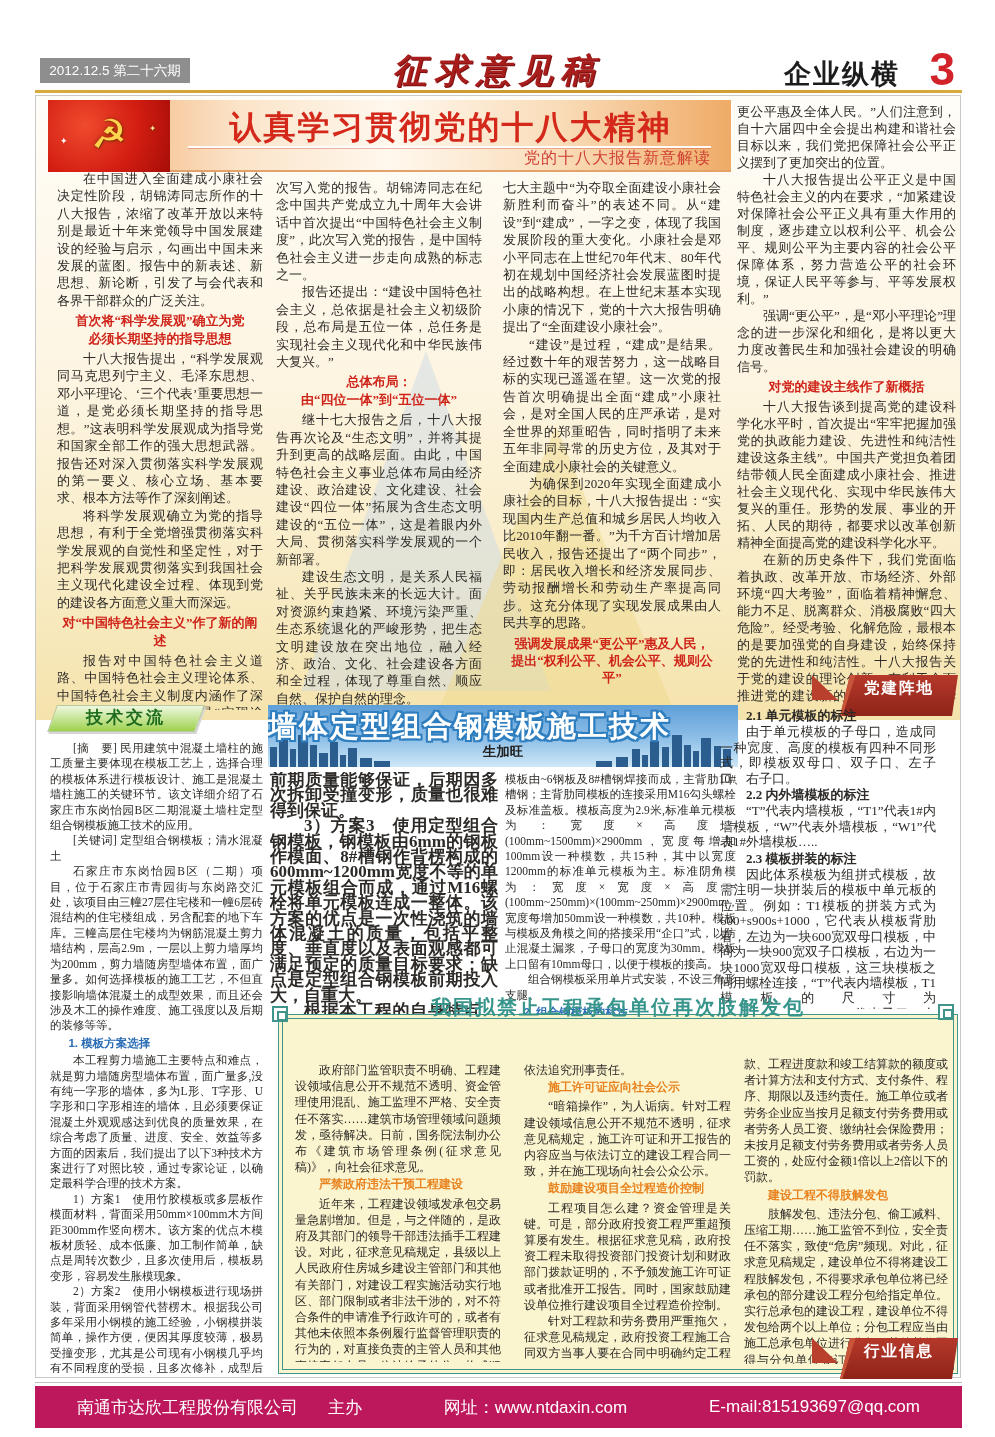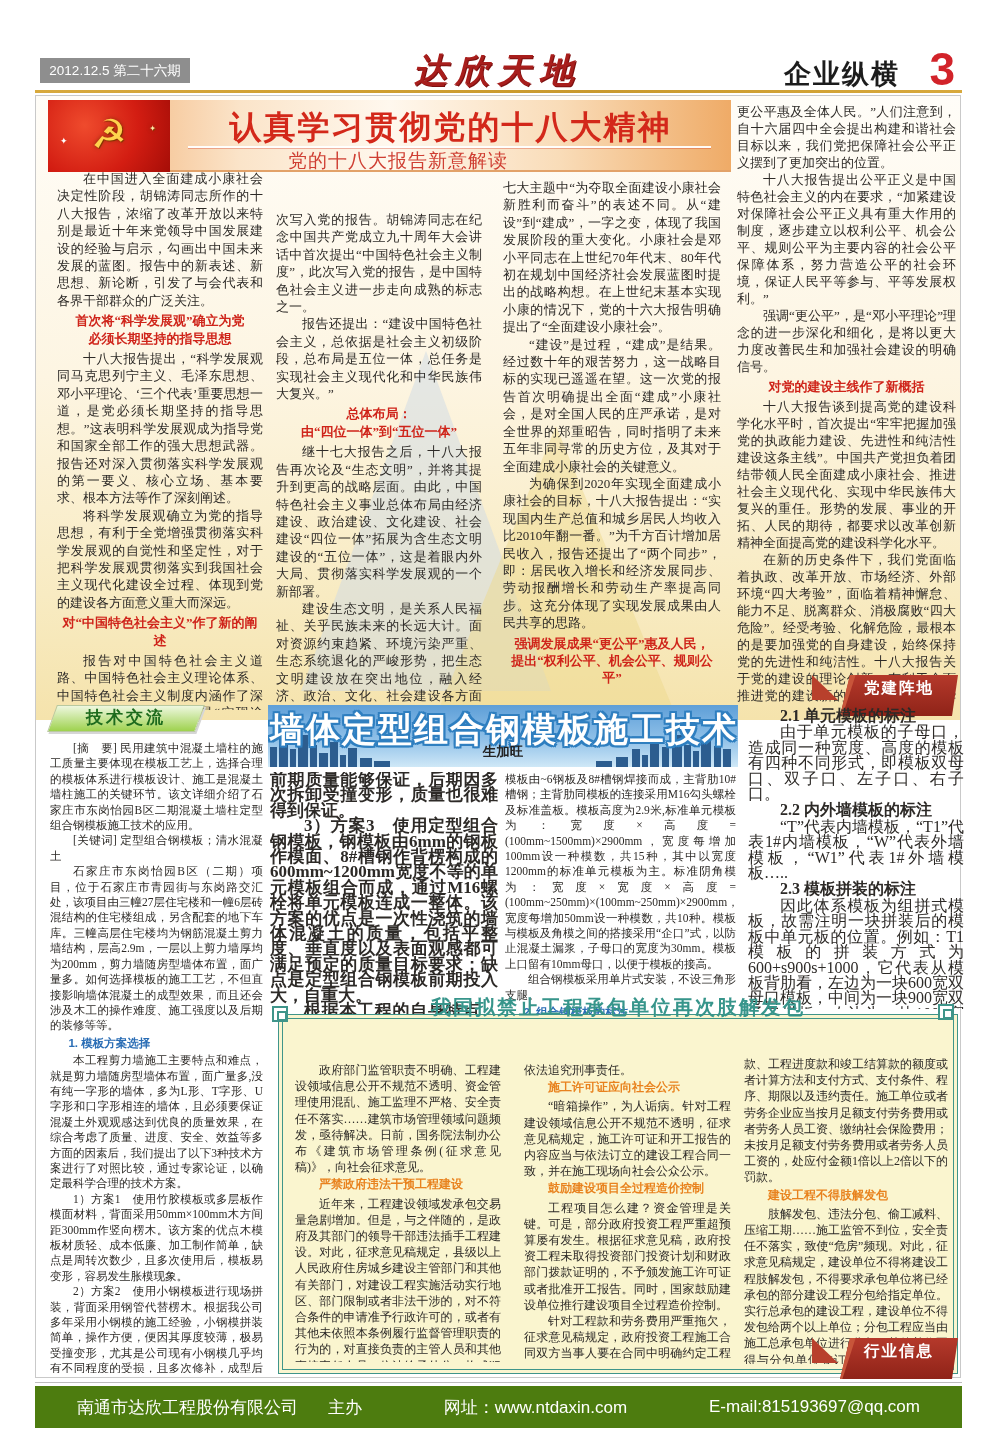--- a/index.html
+++ b/index.html
@@ -36,27 +36,27 @@
   .emblem{position:absolute;left:0;top:0;width:122px;height:72px;
     background:radial-gradient(circle at 30% 35%,#ef4b2d 0%,#d31d12 55%,#a50d07 100%);
     color:#ffd34d;font-size:40px;line-height:70px;text-align:center;
     text-shadow:0 0 4px #7d2b00,1px 1px 0 #8a3a00;}
   .emblem .spark{position:absolute;color:#fff;font-size:9px;left:12px;top:6px;text-shadow:none;}
   .emblem .spark2{position:absolute;color:#ffe9a8;font-size:8px;right:14px;bottom:8px;}
   .main-title{position:absolute;left:130px;right:8px;top:6px;text-align:center;
     font-family:"Liberation Sans",sans-serif;font-weight:bold;font-size:32px;color:#d3281a;letter-spacing:2px;}
   .title-sep{position:absolute;left:140px;right:20px;top:46px;height:2px;background:rgba(255,255,255,.95);
     box-shadow:0 1px 0 rgba(210,60,40,.35);}
-  .main-subtitle{position:absolute;left:240px;right:20px;top:48px;text-align:left;
-    font-family:"Liberation Sans",sans-serif;font-size:19px;color:#cf3f33;letter-spacing:1px;}
+  .main-subtitle{position:absolute;left:240px;right:20px;top:48px;text-align:right;
+    font-family:"Liberation Sans",sans-serif;font-size:16px;color:#cf3f33;letter-spacing:1px;}
 
   .col{position:absolute;overflow:hidden;text-align:justify;}
   .main-col{font-size:13px;line-height:17.4px;}
   .col-1{left:57px;top:170px;width:206px;height:540px;}
-  .col-2{left:276px;top:179px;width:206px;height:540px;margin-top:32px;}
+  .col-2{left:276px;top:179px;width:206px;height:540px;}
   .col-3{left:503px;top:179px;width:218px;height:540px;}
   .col-4{left:737px;top:103px;width:219px;height:600px;line-height:17px;}
 
   .para{text-indent:2em;margin:0;}
   .no-ind{text-indent:0;}
   .h-red{color:#cf241a;font-weight:bold;text-align:center;text-indent:0;margin:3px 0;}
   .h-blue{color:#2a6db5;font-weight:bold;text-indent:1.6em;margin:2px 0;font-family:"Liberation Sans",sans-serif;}
   .h-orange{color:#e8821e;font-weight:bold;text-indent:2em;margin:2px 0;font-family:Liberation Mono, monospace;}
   .h-blk{font-weight:bold;text-indent:2em;margin:1px 0;}
 
@@ -74,60 +74,60 @@
   
   .tech-tab{position:absolute;left:52px;top:705px;width:148px;height:27px;
     background:linear-gradient(180deg,#eef7df,#9ed24e);border:1px solid #b9c9a0;transform:skewX(-20deg);
     box-shadow:2px 2px 0 #d6d6d6;}
   .tech-tab-label{position:absolute;left:52px;top:706px;width:148px;text-align:center;
     font-family:"Liberation Sans",sans-serif;font-weight:bold;font-size:17px;color:#1d6b1d;letter-spacing:3px;}
   .tech-left-col{left:50px;top:741px;width:213px;height:632px;font-size:11.5px;line-height:15.4px;}
 
   .tech-banner{position:absolute;left:268px;top:705px;width:470px;height:62px;
     background:linear-gradient(180deg,#5e9fd8 0%,#8fc0e8 55%,#cfe8f7 100%);overflow:hidden;}
-  .tech-title{position:absolute;left:0;right:0;top:2px;text-align:right;
-    font-family:"Liberation Sans",sans-serif;font-weight:bold;font-size:34px;color:#ffffff;letter-spacing:2px;
+  .tech-title{position:absolute;left:0;right:0;top:2px;text-align:left;
+    font-family:"Liberation Sans",sans-serif;font-weight:bold;font-size:29px;color:#ffffff;letter-spacing:2px;
     text-shadow:2px 0 0 #2f7fc0,-2px 0 0 #2f7fc0,0 2px 0 #2f7fc0,0 -2px 0 #2f7fc0,2px 2px 0 #2f7fc0,-2px -2px 0 #2f7fc0,2px -2px 0 #2f7fc0,-2px 2px 0 #2f7fc0;}
   .tech-author{position:absolute;left:0;right:0;top:38px;text-align:center;
     font-family:"Liberation Sans",sans-serif;font-weight:bold;font-size:13.5px;color:#222;}
   .skyline{position:absolute;bottom:0;}
   .skyline-left{left:0;}
   .skyline-right{right:0;}
 
   .tech-mid-col-1{left:270px;top:772px;width:228px;height:242px;font-size:17px;line-height:15.4px;font-weight:bold;}
   .tech-mid-col-2{left:505px;top:772px;width:231px;height:242px;font-size:11.5px;line-height:15.4px;}
-  .tech-right-col{left:748px;top:707px;width:216px;height:302px;font-size:16px;line-height:15.4px;}
+  .tech-right-col{left:720px;top:707px;width:216px;height:302px;font-size:13px;line-height:15.4px;}
 
   
   .notice-box{position:absolute;left:278px;top:1014px;width:680px;height:360px;
     background:#faf5cf;border:1px solid #3f958a;
     box-shadow:inset 0 0 0 3px #faf5cf, inset 0 0 0 4px #3f958a;}
   .notice-title{position:absolute;left:278px;top:994px;width:680px;text-align:center;
     font-family:"Liberation Sans",sans-serif;font-weight:bold;font-size:20px;color:#37958b;letter-spacing:2px;}
   .notice-col{font-size:12px;line-height:16.2px;}
   .notice-col-1{left:295px;top:1062px;width:206px;height:300px;}
   .notice-col-2{left:524px;top:1062px;width:207px;height:300px;}
   .notice-col-3{left:744px;top:1056px;width:204px;height:308px;}
   .orn{position:absolute;width:16px;height:16px;border:2px solid #3f958a;background:#fff;}
   .orn::after{content:"";position:absolute;left:3px;top:3px;width:6px;height:6px;border:2px solid #3f958a;}
   .orn-tl{left:272px;top:1006px;}
   .orn-tr{left:938px;top:1004px;}
   .orn-br{left:938px;top:1352px;}
 
   
-  .footer{position:absolute;left:35px;top:1386px;width:927px;height:42px;background:#4d7c0f;
+  .footer{position:absolute;left:35px;top:1386px;width:927px;height:42px;background:#be185d;
     display:flex;align-items:center;justify-content:space-between;padding:0 42px;
     font-family:"Liberation Sans",sans-serif;color:#fff;font-size:17px;}
   .footer .org-wrap{display:flex;gap:30px;}
 </style>
 </head>
 <body data-name="newspaper-page">
 
 <div data-name="issue-date-badge" class="issue-badge">2012.12.5 第二十六期</div>
-<div data-name="masthead-title" class="masthead">达欣天地</div>
+<div data-name="masthead-title" class="masthead">征求意见稿</div>
 <div data-name="section-name" class="section-name">企业纵横</div>
 <div data-name="page-number" class="page-number">3</div>
 <div data-name="header-rule" class="gold-rule"></div>
 <div data-name="page-frame" class="frame"></div>
 <div data-name="footer-rule" class="bottom-rule"></div>
 
 <div data-name="main-article-background" class="main-region">
   <div data-name="watermark-triangle-blue" class="wm wm-blue"></div>
   <div data-name="watermark-triangle-yellow" class="wm wm-yellow"></div>
 </div>

